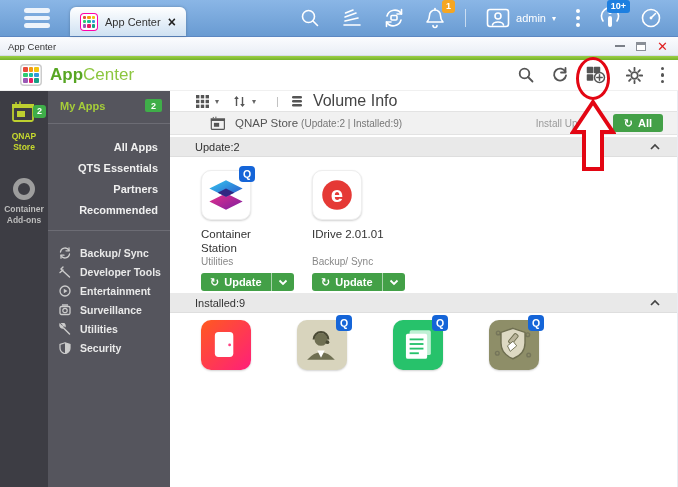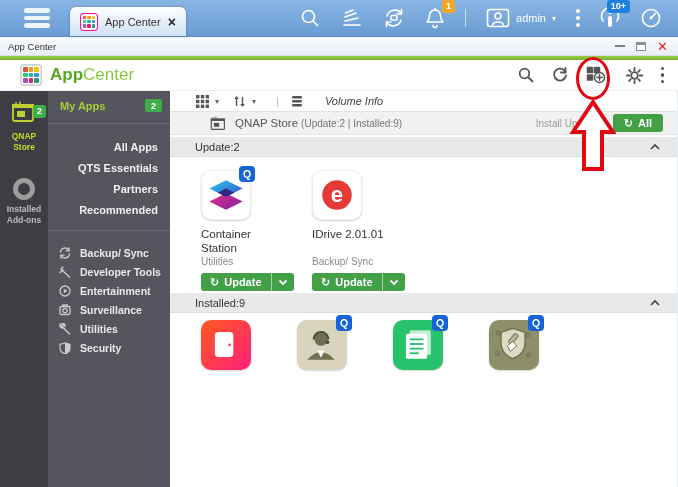--- a/index.html
+++ b/index.html
@@ -59,21 +59,21 @@
   .sb-links { margin:12px 0 10px; }
   .sb-link { font-size:11px; font-weight:bold; color:#f0f0f0; padding:4.5px 12px; cursor:pointer;text-align:right; }
   .sb-cats { margin-top:12px; }
   .sb-cat { display:flex; align-items:center; gap:9px; padding:3.5px 8px 3.5px 11px; font-size:10.5px; font-weight:bold; color:#e9e9e9; cursor:pointer; }
   .sb-cat svg { flex-shrink:0; display:block; }
 
   .main { flex:1; background:#fff; border-right:1px solid #e8ecf3; overflow:hidden; }
   .m-toolbar { height:20px; display:flex; align-items:center; padding-left:26px; gap:6px; color:#555; }
   .m-toolbar .caret { font-size:8px; color:#666; margin-right:8px; }
   .m-toolbar .tsep { color:#bbb; font-size:11px; margin:0 6px; }
-  .vol-label { font-size:11px; color:#444; margin-left:16px;font-style:italic; }
+  .vol-label { font-size:16px; color:#444; margin-left:4px; }
 
   .store-bar { height:24px; background:#f1f1f1; border-top:1px solid #e3e3e3; border-bottom:1px solid #e3e3e3; display:flex; align-items:center; padding:0 14px 0 40px; }
   .store-title { font-size:11.5px; color:#555; margin-left:8px; }
   .store-counts { font-size:10px; color:#777; margin-left:3px; }
   .iu-label { margin-left:auto; font-size:10px; color:#9a9a9a; margin-right:8px; }
   .btn-all { background:#43a047; color:#fff; border:none; border-radius:3px; font-size:11px; font-weight:bold; display:flex; align-items:center; gap:5px; padding:3px 11px; cursor:pointer; font-family:inherit; }
   .refresh-glyph { font-size:11px; font-weight:bold; line-height:1; }
 
   .section-bar { height:20px; background:#e9e9e9; border-bottom:1px solid #dedede; margin-top:2px; display:flex; align-items:center; padding:0 16px 0 25px; }
   .section-bar .s-label { font-size:11px; color:#333; }
@@ -256,21 +256,21 @@
             <line x1="5" y1="1" x2="5" y2="3" stroke="#bed02f" stroke-width="1.5"></line>
             <line x1="9" y1="0.5" x2="9" y2="3" stroke="#bed02f" stroke-width="1.5"></line>
             <rect x="6" y="10" width="8" height="6" fill="#bed02f"></rect>
           </svg>
         <span class="badge" style="background:#3fae49; top:4px; right:-9px;">2</span>
       </div>
       <div class="rail-label store-label">QNAP Store</div>
     </div>
     <div class="rail-item">
       <div class="donut"></div>
-      <div class="rail-label mm-label" style="width:44px;">Installed Add-ons</div>
+      <div class="rail-label mm-label" style="width:44px;">Container Add-ons</div>
     </div>
   </div>
 
   <div class="sidebar">
     <div class="myapps">
       <span class="lbl">My Apps</span>
       <span class="cnt">2</span>
     </div>
     <div class="sb-divider"></div>
     <div class="sb-links">

